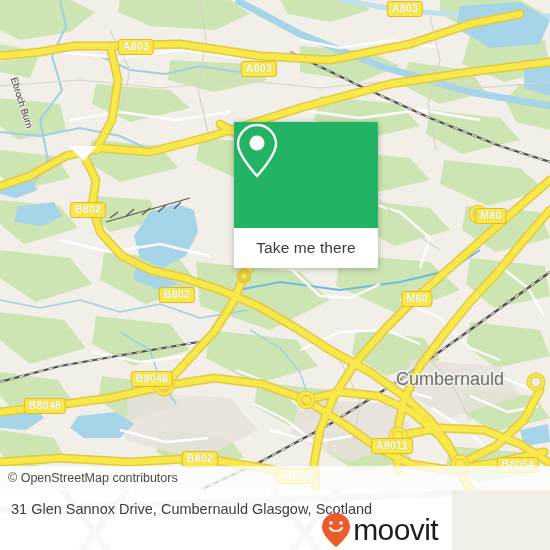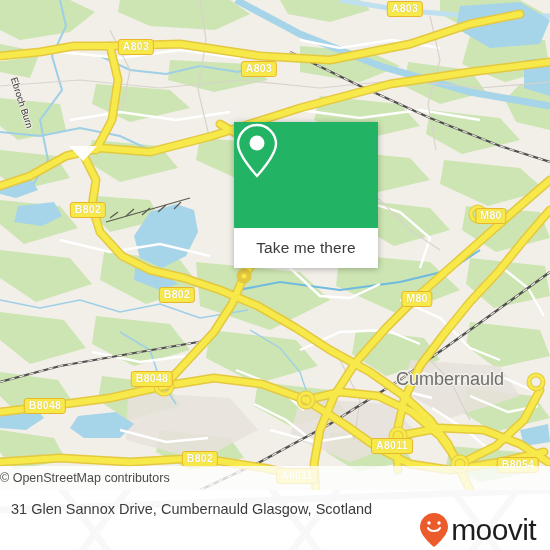--- a/index.html
+++ b/index.html
@@ -74,26 +74,26 @@
     border-top:15px solid #ffffff;
   }
 
   
   #attribution{
     position:absolute;left:0;top:466px;width:550px;height:24px;
     background:rgba(255,255,255,.78);
     display:flex;align-items:center;
   }
   #attribution span{
-    margin-left:0;color:#4a4a4a;font-size:12.5px;
+    margin-left:8px;color:#4a4a4a;font-size:12.5px;
   }
 
   
   #footer{
-    position:absolute;left:0;top:490px;width:550px;height:60px;
+    position:absolute;left:0;top:490px;width:452px;height:60px;
     background:#ffffff;overflow:hidden;
   }
   #footer-watermark{position:absolute;left:0;top:-20px;opacity:.5;}
   #address{
     position:absolute;left:11px;top:9px;width:380px;
     color:#3c3c3c;font-size:14.5px;line-height:20px;
   }
   #logo{
     position:absolute;right:14px;top:22px;
     display:flex;align-items:center;gap:2px;

